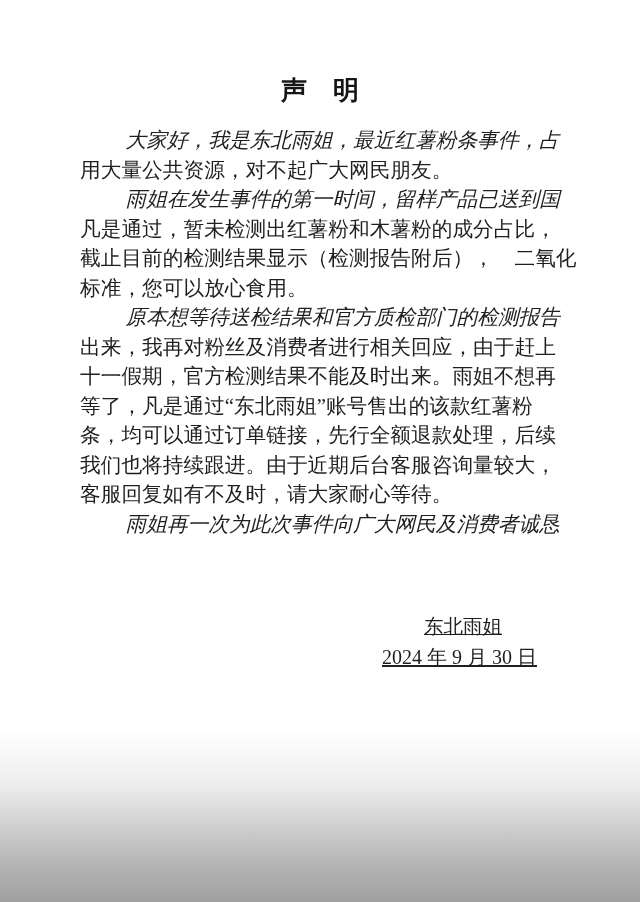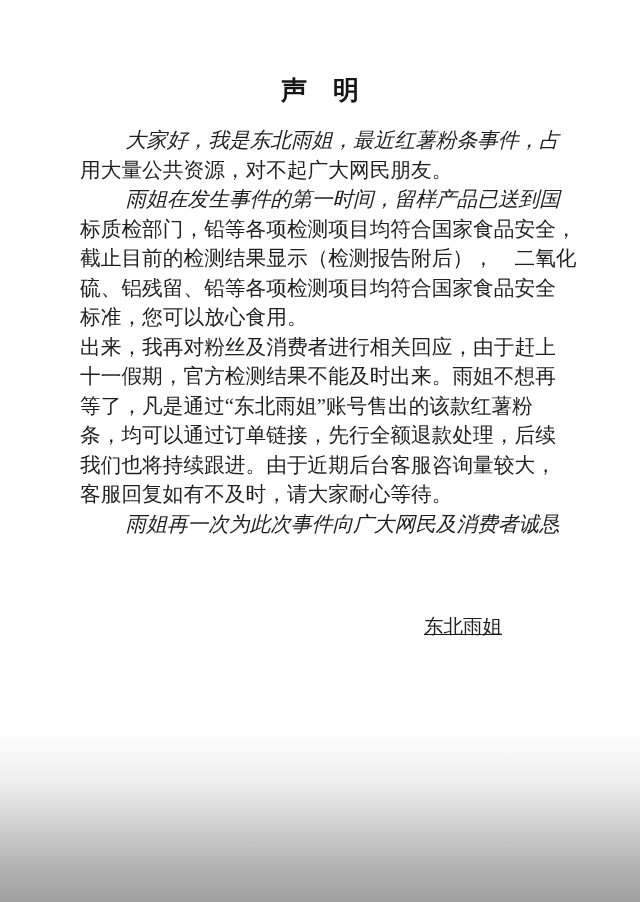--- a/index.html
+++ b/index.html
@@ -64,34 +64,35 @@
 <div class="doc">
   <h1 class="title">声　明</h1>
 
   <div class="body-text">
       <div class="paragraph">
         <div class="line first">大家好，我是东北雨姐，最近红薯粉条事件，占</div>
         <div class="line last">用大量公共资源，对不起广大网民朋友。</div>
       </div>
       <div class="paragraph">
         <div class="line first">雨姐在发生事件的第一时间，留样产品已送到国</div>
-        <div class="line">标质检部门，铅等各项检测项目均符合国家食品安全，</div>
+        <div class="line">凡是通过，暂未检测出红薯粉和木薯粉的成分占比，</div>
         <div class="line">截止目前的检测结果显示（检测报告附后），　二氧化</div>
-        <div class="line">硫、铝残留、铅等各项检测项目均符合国家食品安全</div>
         <div class="line last">标准，您可以放心食用。</div>
       </div>
       <div class="paragraph">
+        <div class="line first">原本想等待送检结果和官方质检部门的检测报告</div>
         <div class="line">出来，我再对粉丝及消费者进行相关回应，由于赶上</div>
         <div class="line">十一假期，官方检测结果不能及时出来。雨姐不想再</div>
         <div class="line">等了，凡是通过“东北雨姐”账号售出的该款红薯粉</div>
         <div class="line">条，均可以通过订单链接，先行全额退款处理，后续</div>
         <div class="line">我们也将持续跟进。由于近期后台客服咨询量较大，</div>
         <div class="line last">客服回复如有不及时，请大家耐心等待。</div>
       </div>
       <div class="paragraph">
         <div class="line first">雨姐再一次为此次事件向广大网民及消费者诚恳</div>
       </div>
     </div>
 
   <div class="signature-block">
     <div class="sig-name">东北雨姐</div>
+    <div class="sig-date">2024 年 9 月 30 日</div>
   </div>
 </div>
 
 </body></html>

